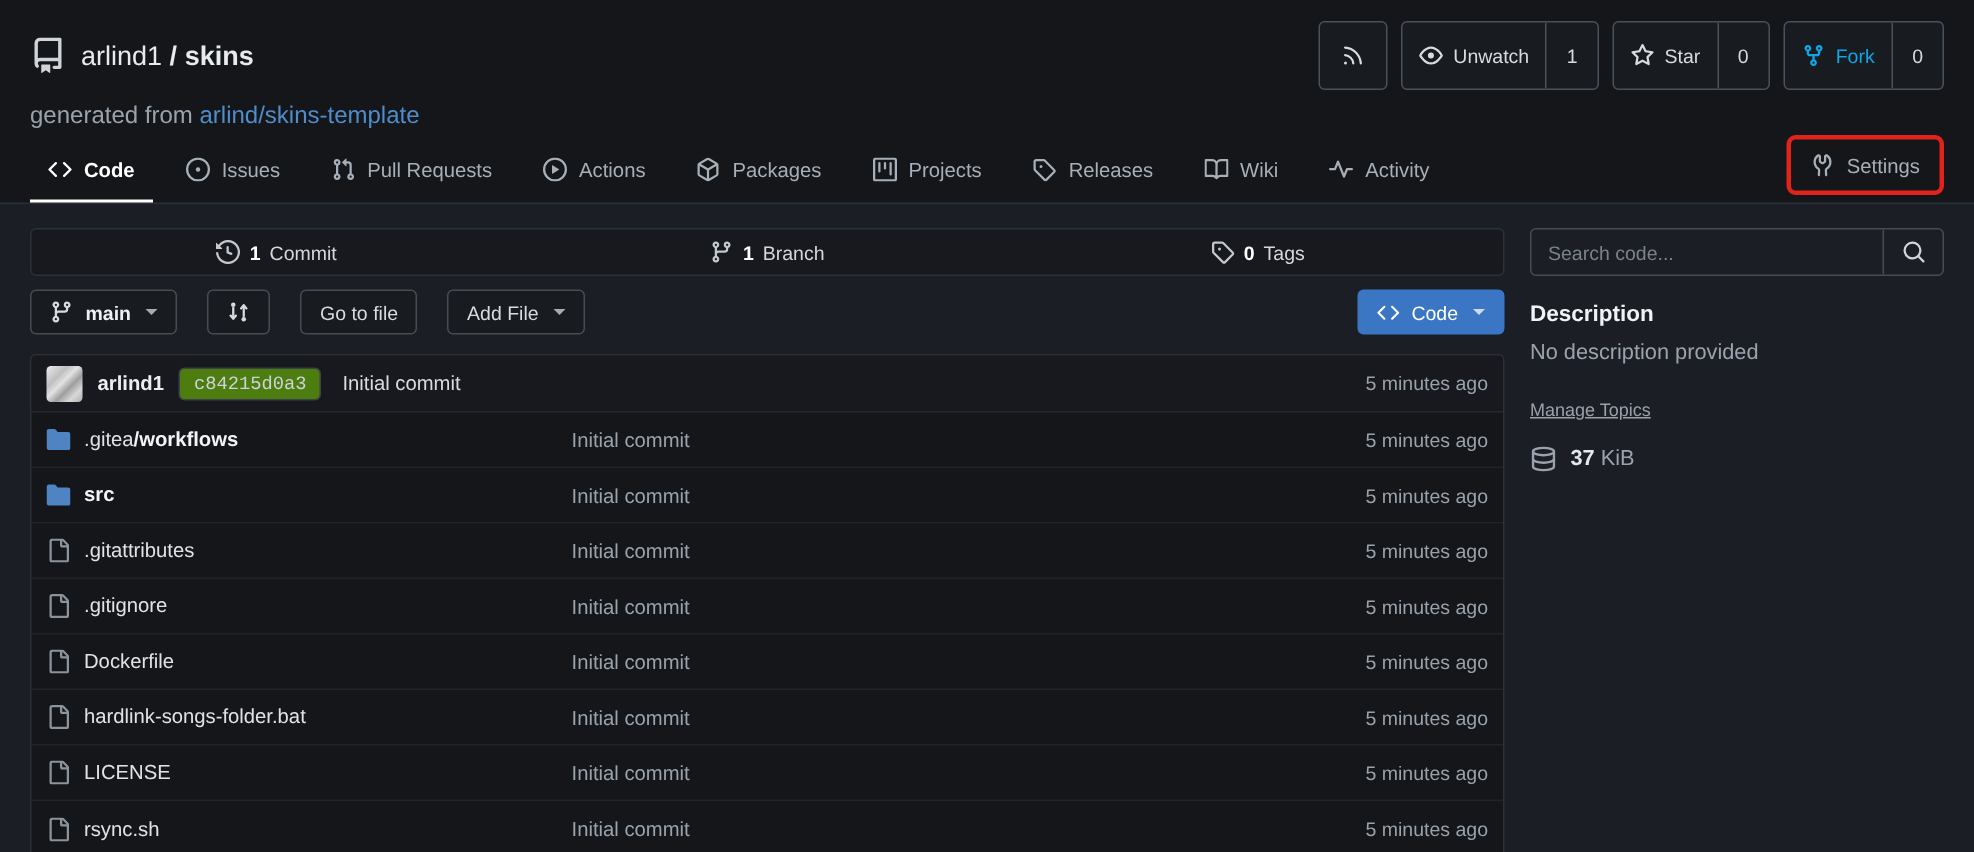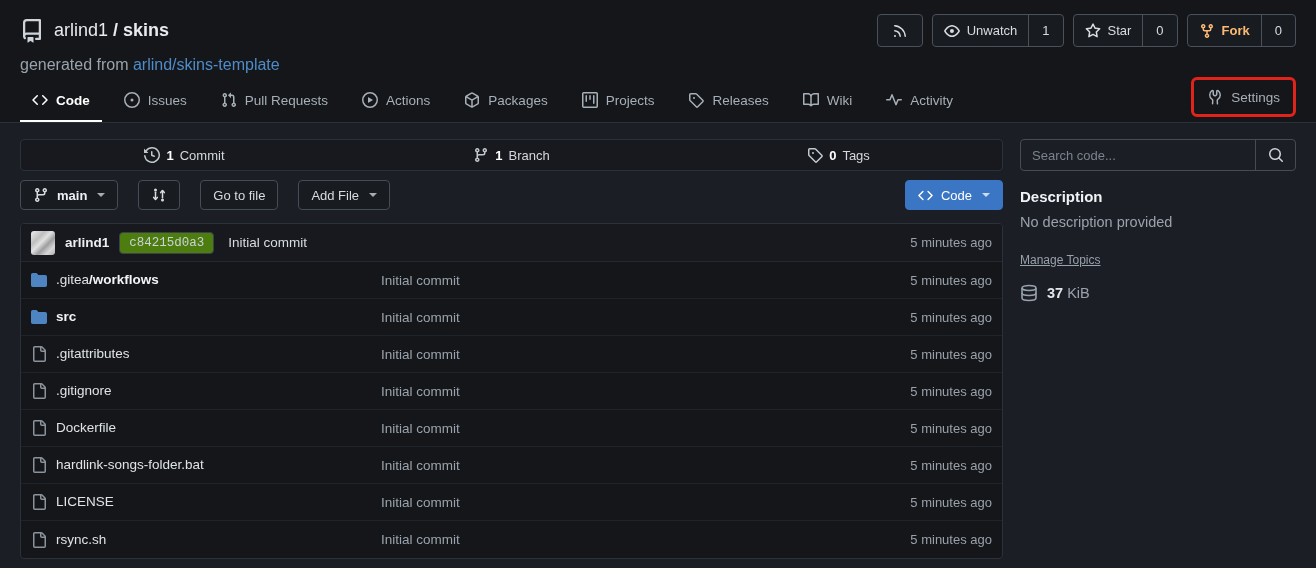--- a/index.html
+++ b/index.html
@@ -14,27 +14,27 @@
 
   
   .header { background: #141619; padding: 14px 20px 0; border-bottom: 1px solid #2b313a; }
   .header-top { display: flex; align-items: center; }
   .repo-title { display: flex; align-items: center; gap: 10px; font-size: 18px; color: #e7eaee; }
   .repo-title .owner { font-weight: 400; }
   .repo-title .bold { font-weight: 700; }
   .repo-icon { color: #cfd4da; }
 
   .top-actions { margin-left: auto; display: flex; gap: 9px; }
-  .btn-group { display: flex; align-items: stretch; height: 33px; background: #181b20;
+  .btn-group { display: flex; align-items: stretch; height: 46px; background: #181b20;
                border: 1px solid #4a515c; border-radius: 4px; overflow: hidden;
                font-size: 13px; color: #d8dce1; cursor: pointer; }
   .btn-part { display: flex; align-items: center; gap: 7px; padding: 0 11px; }
   .btn-count { border-left: 1px solid #4a515c; padding: 0 13px; display: flex; align-items: center; }
   .btn-icon-only { padding: 0 14px; display: flex; align-items: center; }
-  .fork-dim { color: #fdba74; font-weight: bold; }
+  .fork-dim { color: #0ea5e9; }
 
   .generated { font-size: 16px; color: #9aa3ad; margin: 9px 0 0; }
   .generated a { color: #4f8cc9; text-decoration: none; }
 
   
   .tabs { display: flex; align-items: flex-end; margin-top: 3px; }
   .tab { display: flex; align-items: center; gap: 8px; padding: 10px 12px 12px;
          font-size: 13.5px; color: #a7afb8; border-bottom: 2px solid transparent;
          white-space: nowrap; margin-right: 10px; cursor: pointer; }
   .tab.active { color: #ffffff; font-weight: 700; border-bottom-color: #ffffff; }

